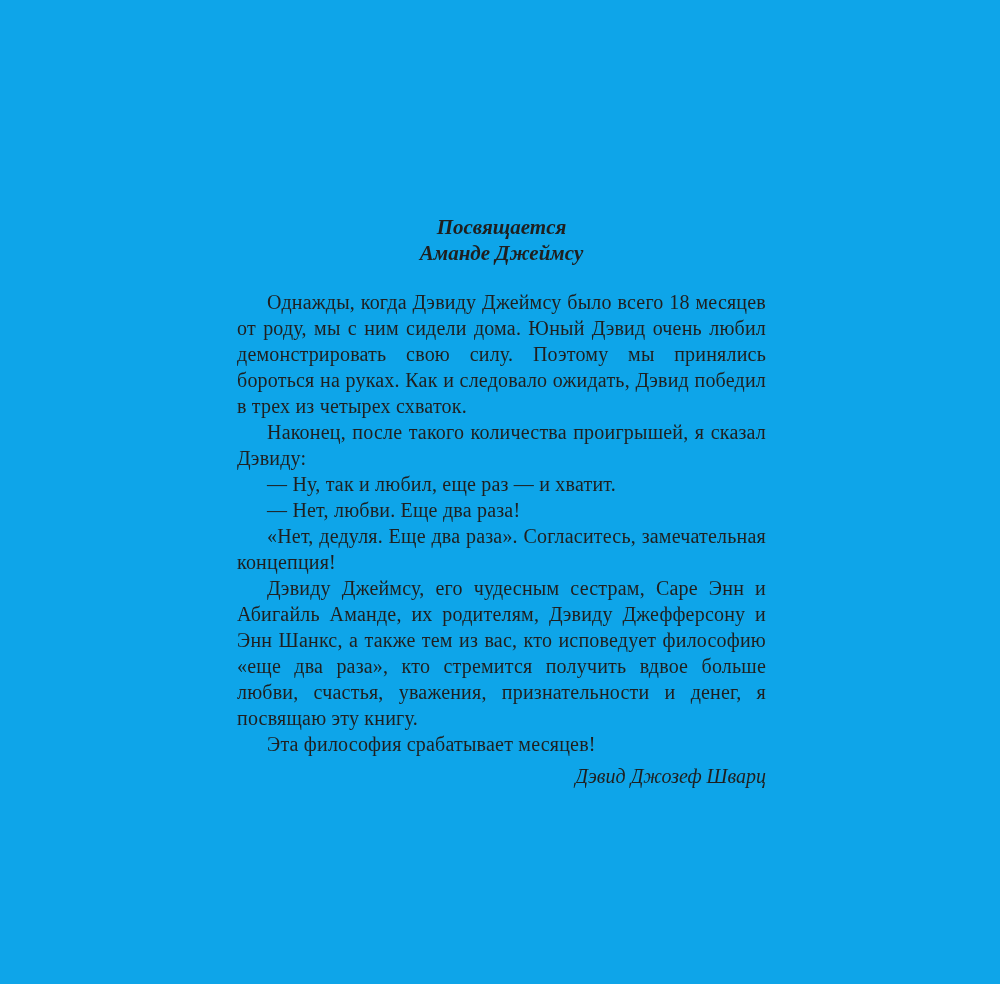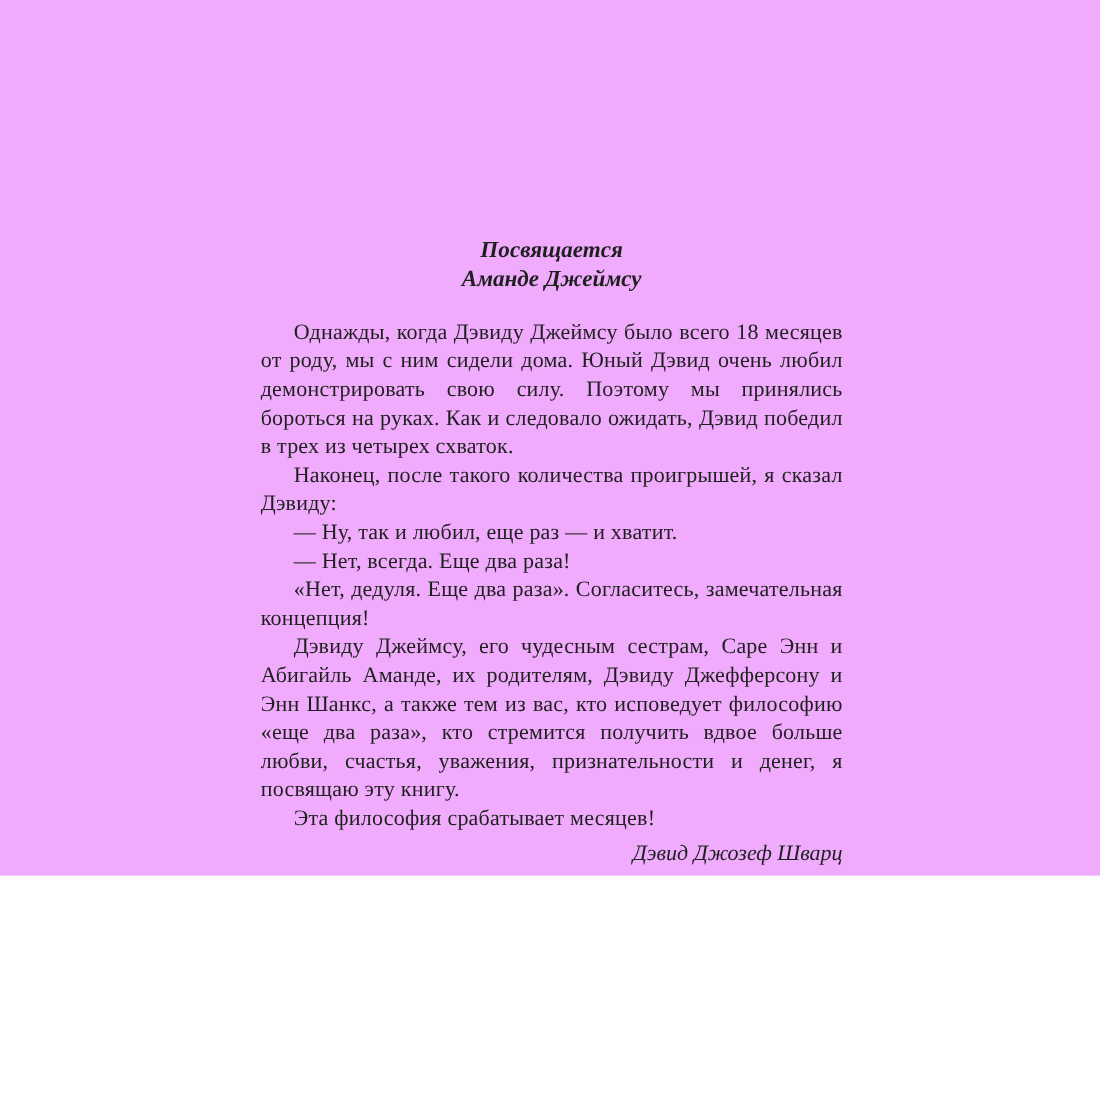--- a/index.html
+++ b/index.html
@@ -10,22 +10,22 @@
     width: 1000px;
     height: 1000px;
     background: #ffffff;
     font-family: "Liberation Serif", "DejaVu Serif", serif;
     color: #1f1f1f;
     overflow: hidden;
   }
   .page {
     position: relative;
     width: 1000px;
-    height: 796px;
-    background: #f0abfc;
+    height: 984px;
+    background: #0ea5e9;
   }
   .text-block {
     position: absolute;
     left: 237px;
     top: 214px;
     width: 529px;
   }
   .dedication-title {
     text-align: center;
     font-weight: bold;
@@ -61,21 +61,21 @@
 
     <h1 class="dedication-title">
       <span class="title-line">Посвящается</span>
       <span class="title-line">Аманде Джеймсу</span>
     </h1>
 
     <div class="body-text">
       <p>Однажды, когда Дэвиду Джеймсу было всего 18 месяцев от роду, мы с ним сидели дома. Юный Дэвид очень любил демонстрировать свою силу. Поэтому мы принялись бороться на руках. Как и следовало ожидать, Дэвид победил в трех из четырех схваток.</p>
       <p>Наконец, после такого количества проигрышей, я сказал Дэвиду:</p>
       <p>— Ну, так и любил, еще раз — и хватит.</p>
-      <p>— Нет, всегда. Еще два раза!</p>
+      <p>— Нет, любви. Еще два раза!</p>
       <p>«Нет, дедуля. Еще два раза». Согласитесь, замечательная концепция!</p>
       <p>Дэвиду Джеймсу, его чудесным сестрам, Саре Энн и Абигайль Аманде, их родителям, Дэвиду Джефферсону и Энн Шанкс, а также тем из вас, кто исповедует философию «еще два раза», кто стремится получить вдвое больше любви, счастья, уважения, признательности и денег, я посвящаю эту книгу.</p>
       <p>Эта философия срабатывает месяцев!</p>
     </div>
 
     <div class="signature">Дэвид Джозеф Шварц</div>
 
   </div>
 </div>
 

